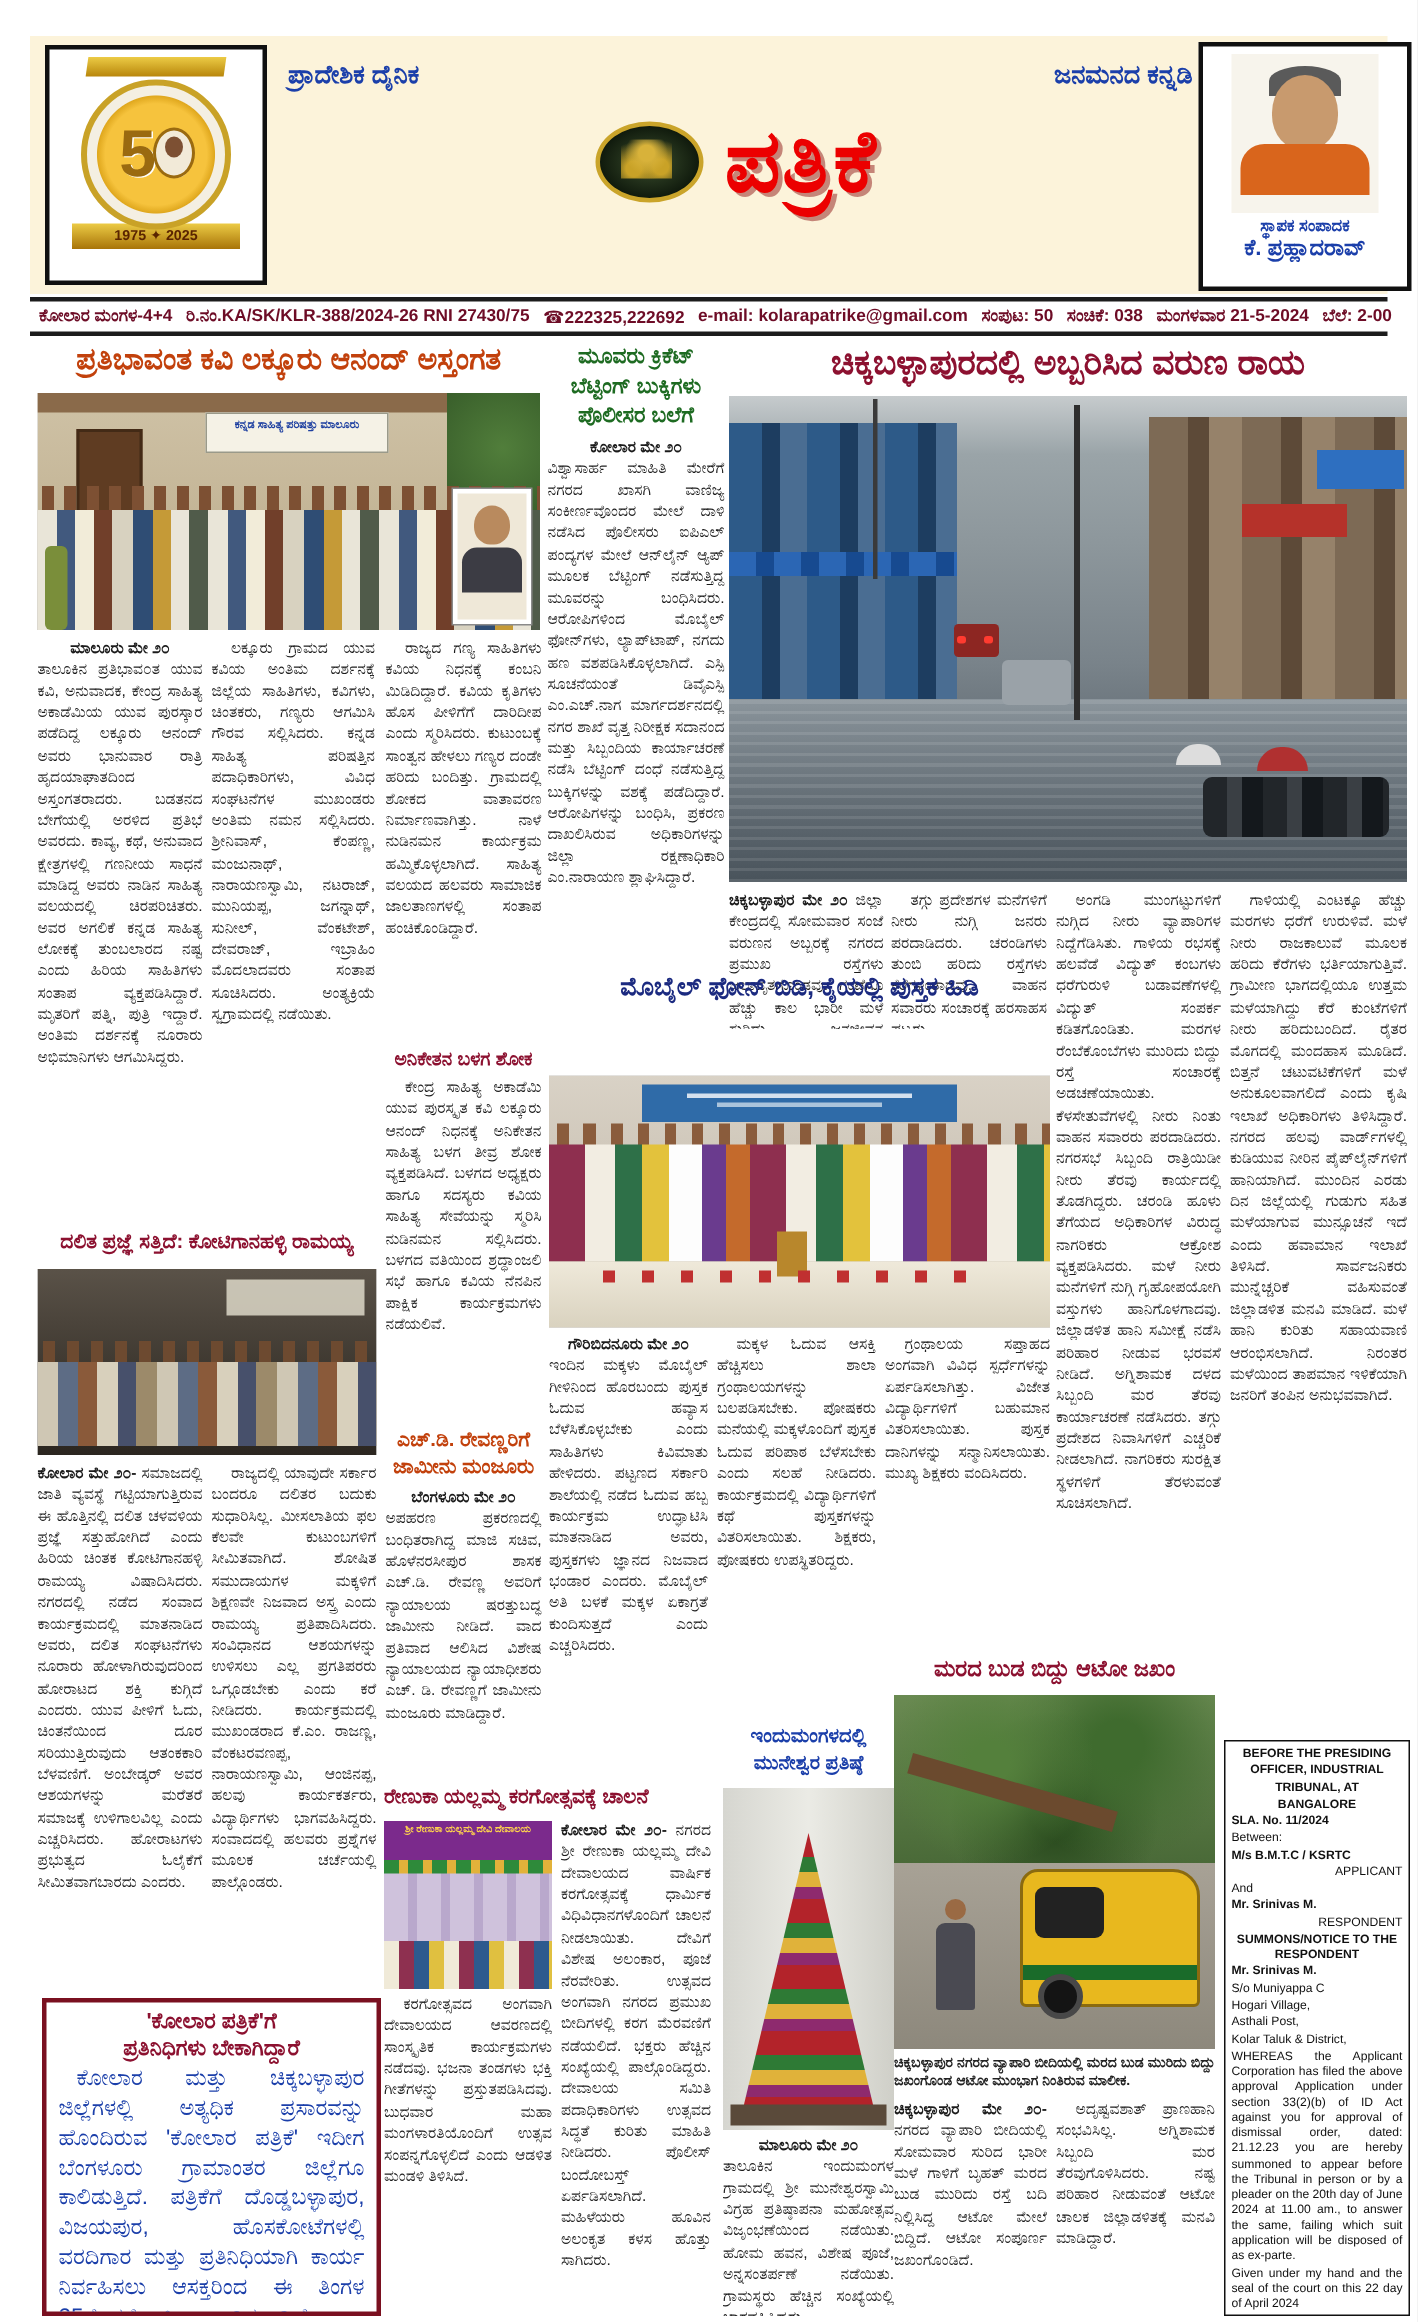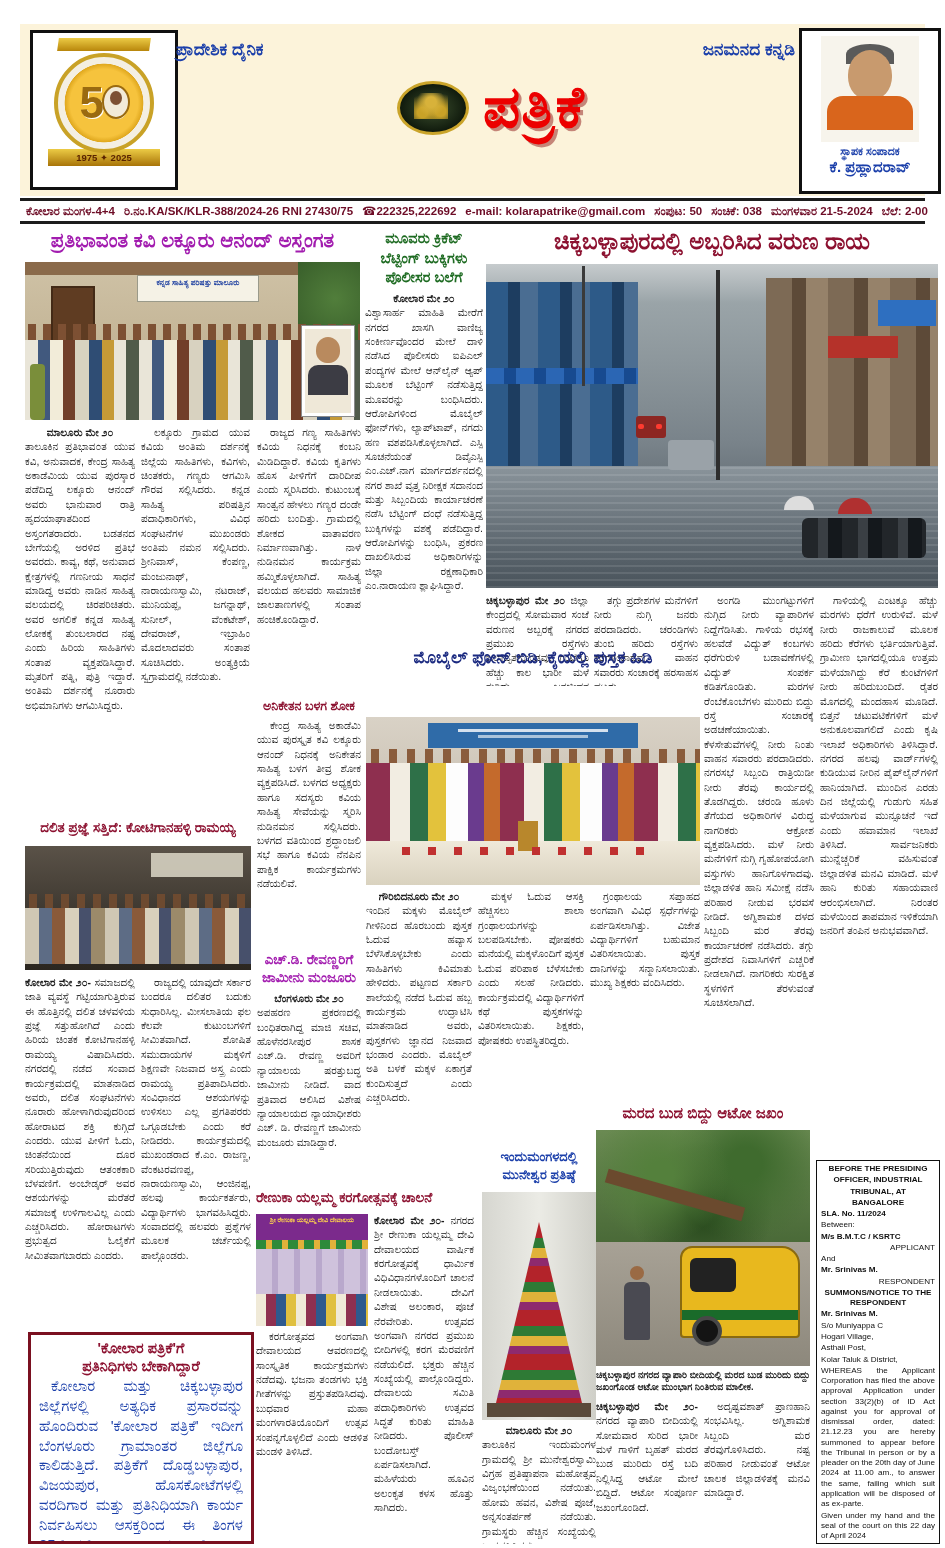--- a/index.html
+++ b/index.html
@@ -35,21 +35,21 @@
   
   .infobar{left:20px;top:198px;width:905px;height:26px;border-top:3px solid #1c1c1c;border-bottom:3px solid #1c1c1c;
      box-sizing:border-box;display:flex;align-items:center;gap:9px;padding:0 6px;color:#6d0c26;font-weight:bold;font-size:11.5px;white-space:nowrap;}
   .infobar .right{margin-left:auto;display:flex;gap:9px;}
   
   .bt{font-size:10.4px;line-height:1.38;text-align:justify;color:#1b1b1b;overflow:hidden;}
   .ind{text-indent:13px;}
   .dl{font-weight:bold;}
   .dl-line{font-weight:bold;text-align:center;text-indent:0;}
   .hl{font-weight:bold;}
-  .hl-black{color:#a21caf;}
+  .hl-black{color:#c2410c;}
   .hl-maroon{color:#8c1130;}
   .hl-green{color:#1e6b22;}
   .hl-navy{color:#1b2a80;}
   .hl-blue{color:#1b3faa;}
   .center{text-align:center;}
   
   .photo{position:absolute;overflow:hidden;background:#cfcfcf;}
   
   .ob-bg{position:absolute;inset:0;background:linear-gradient(180deg,#cfc2a6,#c2b394 60%,#a99b7e);}
   .ob-roof{position:absolute;top:0;left:0;width:100%;height:13px;background:#8a6a4a;}
@@ -144,21 +144,21 @@
     <div class="lg-ribbon-top"></div>
     <div class="lg-circle">
       <div class="lg-50">50</div>
       <div class="lg-portrait">
           <b></b>
         </div>
     </div>
     <div class="lg-ribbon-bottom">1975 ✦ 2025</div>
   </div>
 
-  <div class="abs tagline" style="left:176px;top:40px;width:220px;">ಪ್ರಾದೇಶಿಕ ದೈನಿಕ</div>
+  <div class="abs tagline" style="left:192px;top:40px;width:220px;">ಪ್ರಾದೇಶಿಕ ದೈನಿಕ</div>
   <div class="abs tagline" style="left:555px;top:40px;width:240px;text-align:right;">ಜನಮನದ ಕನ್ನಡಿ</div>
 
   <div class="abs title-row">
     <span class="mh-emblem">
         <span class="mh-gold"></span>
       </span>
     <span class="title-word">ಪತ್ರಿಕೆ</span>
   </div>
 
   <div class="abs founder-box">

